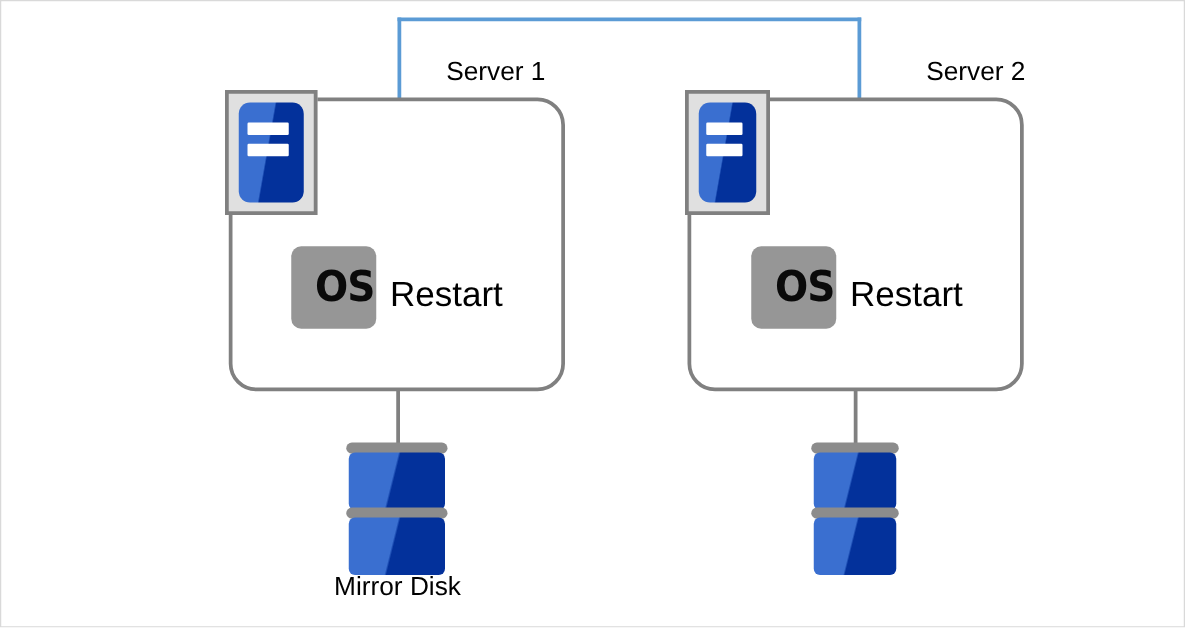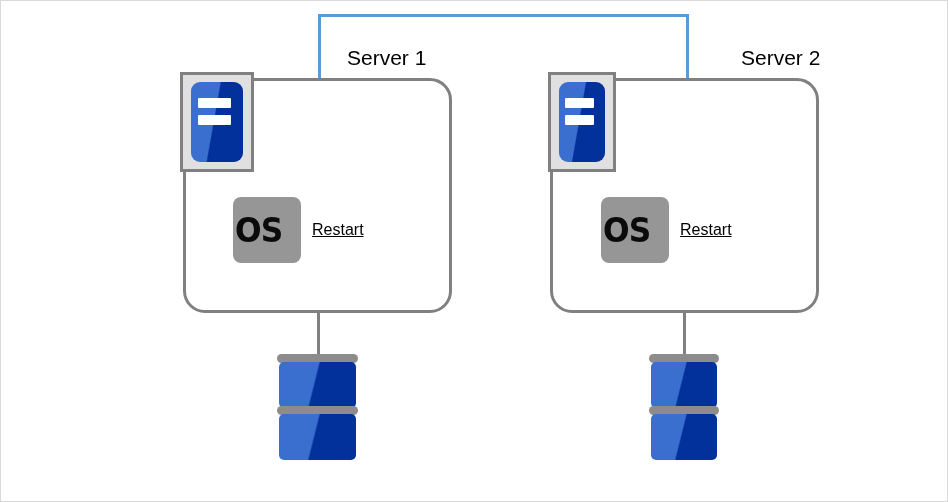--- a/index.html
+++ b/index.html
@@ -74,38 +74,37 @@
   .srv-bar.b1 { top: 20%; }
   .srv-bar.b2 { top: 41%; }
 
   
   .os-badge {
     position: absolute;
     background: #969696;
     border-radius: 8px;
     display: flex;
     align-items: center;
-    justify-content: flex-start;
+    justify-content: flex-end;
   }
   .os-badge-text {
     font-family: "DejaVu Sans", sans-serif;
     font-weight: bold;
     font-size: 34px;
     color: #0a0a0a;
     letter-spacing: -1px;
     line-height: 1;
     transform: scaleX(0.92);
   }
   .os-action-label {
     position: absolute;
-    font-size: 16px;
+    font-size: 28px;
     color: #000000;
     white-space: nowrap;
     line-height: 1;
-    text-decoration: underline;
   }
 
   
   .connector {
     position: absolute;
     width: 3px;
     background: #808080;
   }
 
   
@@ -137,21 +136,21 @@
     text-align: center;
   }
 </style>
 </head>
 <body>
 
 <div id="canvas">
 
   <div class="link-bracket" style="left:317px; top:13px; width:371px; height:66px;"></div>
 
-  <div class="server-label" style="left:346px; top:46px;">Server 1</div>
+  <div class="server-label" style="left:356px; top:46px;">Server 1</div>
 
   <div class="server-box" style="left:182px; top:77px; width:269px; height:235px;"></div>
 
   <div class="srv-icon" style="left:179px; top:71px; width:74px; height:100px;">
     <div class="srv-icon-inner">
       <div class="srv-bar b1"></div>
       <div class="srv-bar b2"></div>
     </div>
   </div>
 
@@ -163,20 +162,21 @@
 
   <div class="connector" style="left:316px; top:310px; height:48px;"></div>
 
   <div class="disk" style="left:276px; top:353px; width:81px; height:105px;">
     <div class="disk-cap" style="top:0px;"></div>
     <div class="disk-body" style="top:8px;"></div>
     <div class="disk-cap" style="top:52px;"></div>
     <div class="disk-body" style="top:60px;"></div>
   </div>
 
+  <div class="disk-label" style="left:266px; top:458px; width:102px;">Mirror Disk</div>
 
   <div class="server-label" style="left:740px; top:46px;">Server 2</div>
 
   <div class="server-box" style="left:549px; top:77px; width:269px; height:235px;"></div>
 
   <div class="srv-icon" style="left:547px; top:71px; width:68px; height:100px;">
     <div class="srv-icon-inner">
       <div class="srv-bar b1"></div>
       <div class="srv-bar b2"></div>
     </div>

